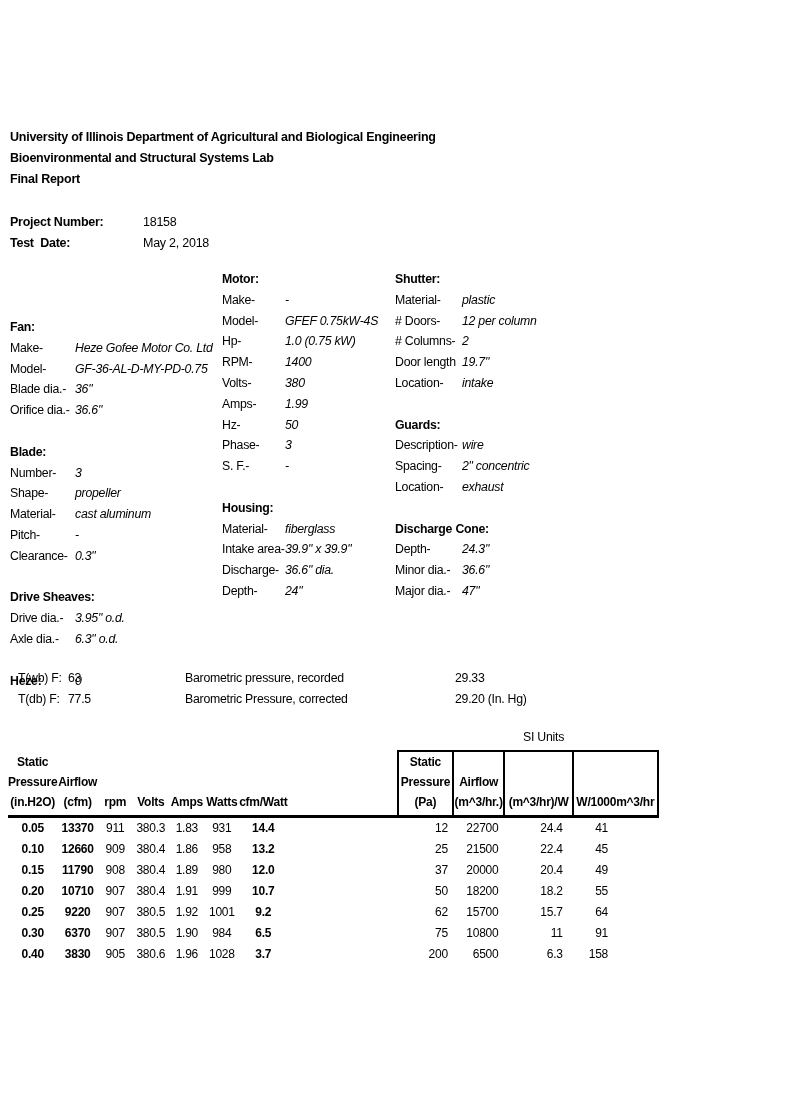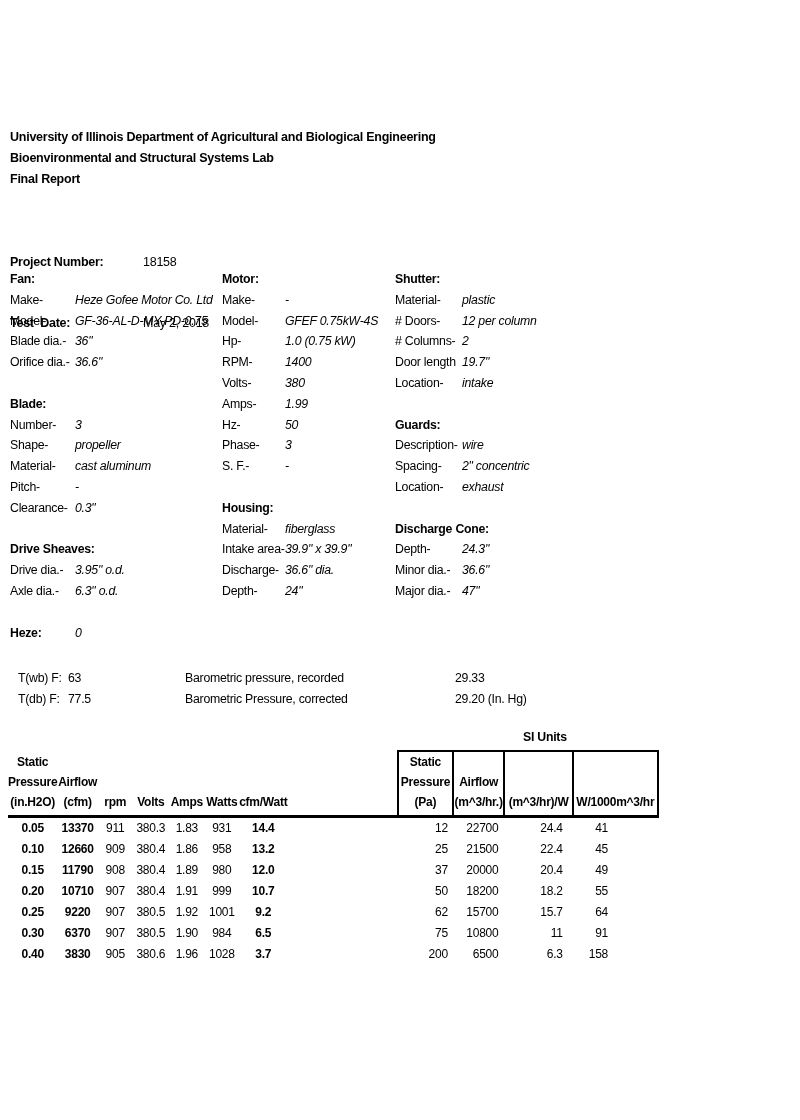--- a/index.html
+++ b/index.html
@@ -4,42 +4,42 @@
 <style>
   html,body{margin:0;padding:0;background:#fff;}
   .page{position:relative;width:659px;height:1120px;background:#ffffff;
         font-family:"Liberation Sans",sans-serif;color:#000;overflow:hidden;
         letter-spacing:-0.25px;}
   
   .doc-header{position:absolute;left:10px;top:127px;font-weight:bold;
               font-size:12.5px;line-height:21px;}
   
   .project{position:absolute;left:10px;top:212px;font-size:12.5px;line-height:21px;}
-  .project .prow{display:flex;margin-top:40px;}
+  .project .prow{display:flex;}
   .project .lbl{font-weight:bold;min-width:133px;white-space:pre;}
   
   .spec-col{position:absolute;top:272px;font-size:12.3px;}
-  #col1{left:10px;width:212px;}
+  #col1{left:10px;width:212px;margin-top:48px;}
   #col2{left:222px;width:173px;}
   #col3{left:395px;width:205px;}
   .spec-row{display:flex;height:20.8px;align-items:flex-start;white-space:nowrap;}
   #col1 .lbl{min-width:65px;}
   #col2 .lbl{min-width:63px;}
   #col3 .lbl{min-width:67px;}
   .spec-row .heading{font-weight:bold;}
   .spec-row .val{font-style:italic;}
   
   .testcond{position:absolute;left:10px;top:668px;font-size:12.3px;line-height:21px;}
   .tc-heading{font-weight:bold;}
   .tc-row{display:flex;}
   .tc-lbl{margin-left:8px;width:50px;}
   .tc-val{width:117px;}
   .tc-desc{width:270px;}
   
-  .si-units-label{position:absolute;left:523px;top:730px;font-size:12.3px;font-weight:bold;}
+  .si-units-label{position:absolute;left:523px;top:730px;font-size:12.3px;font-weight:normal;}
   
   .data-table{position:absolute;left:8px;top:750px;border-collapse:collapse;
               table-layout:fixed;font-size:12px;}
   .data-table th{vertical-align:bottom;font-weight:bold;text-align:center;
                  border-bottom:3px solid #000;padding:0 0 3px 0;}
   .data-table th div{line-height:20px;}
   .data-table th.si{border-left:2px solid #000;border-top:2px solid #000;}
   .data-table th.si-last{border-right:2px solid #000;}
   .data-table td{height:21px;line-height:21px;padding:0;white-space:nowrap;}
   .c{text-align:center;}

